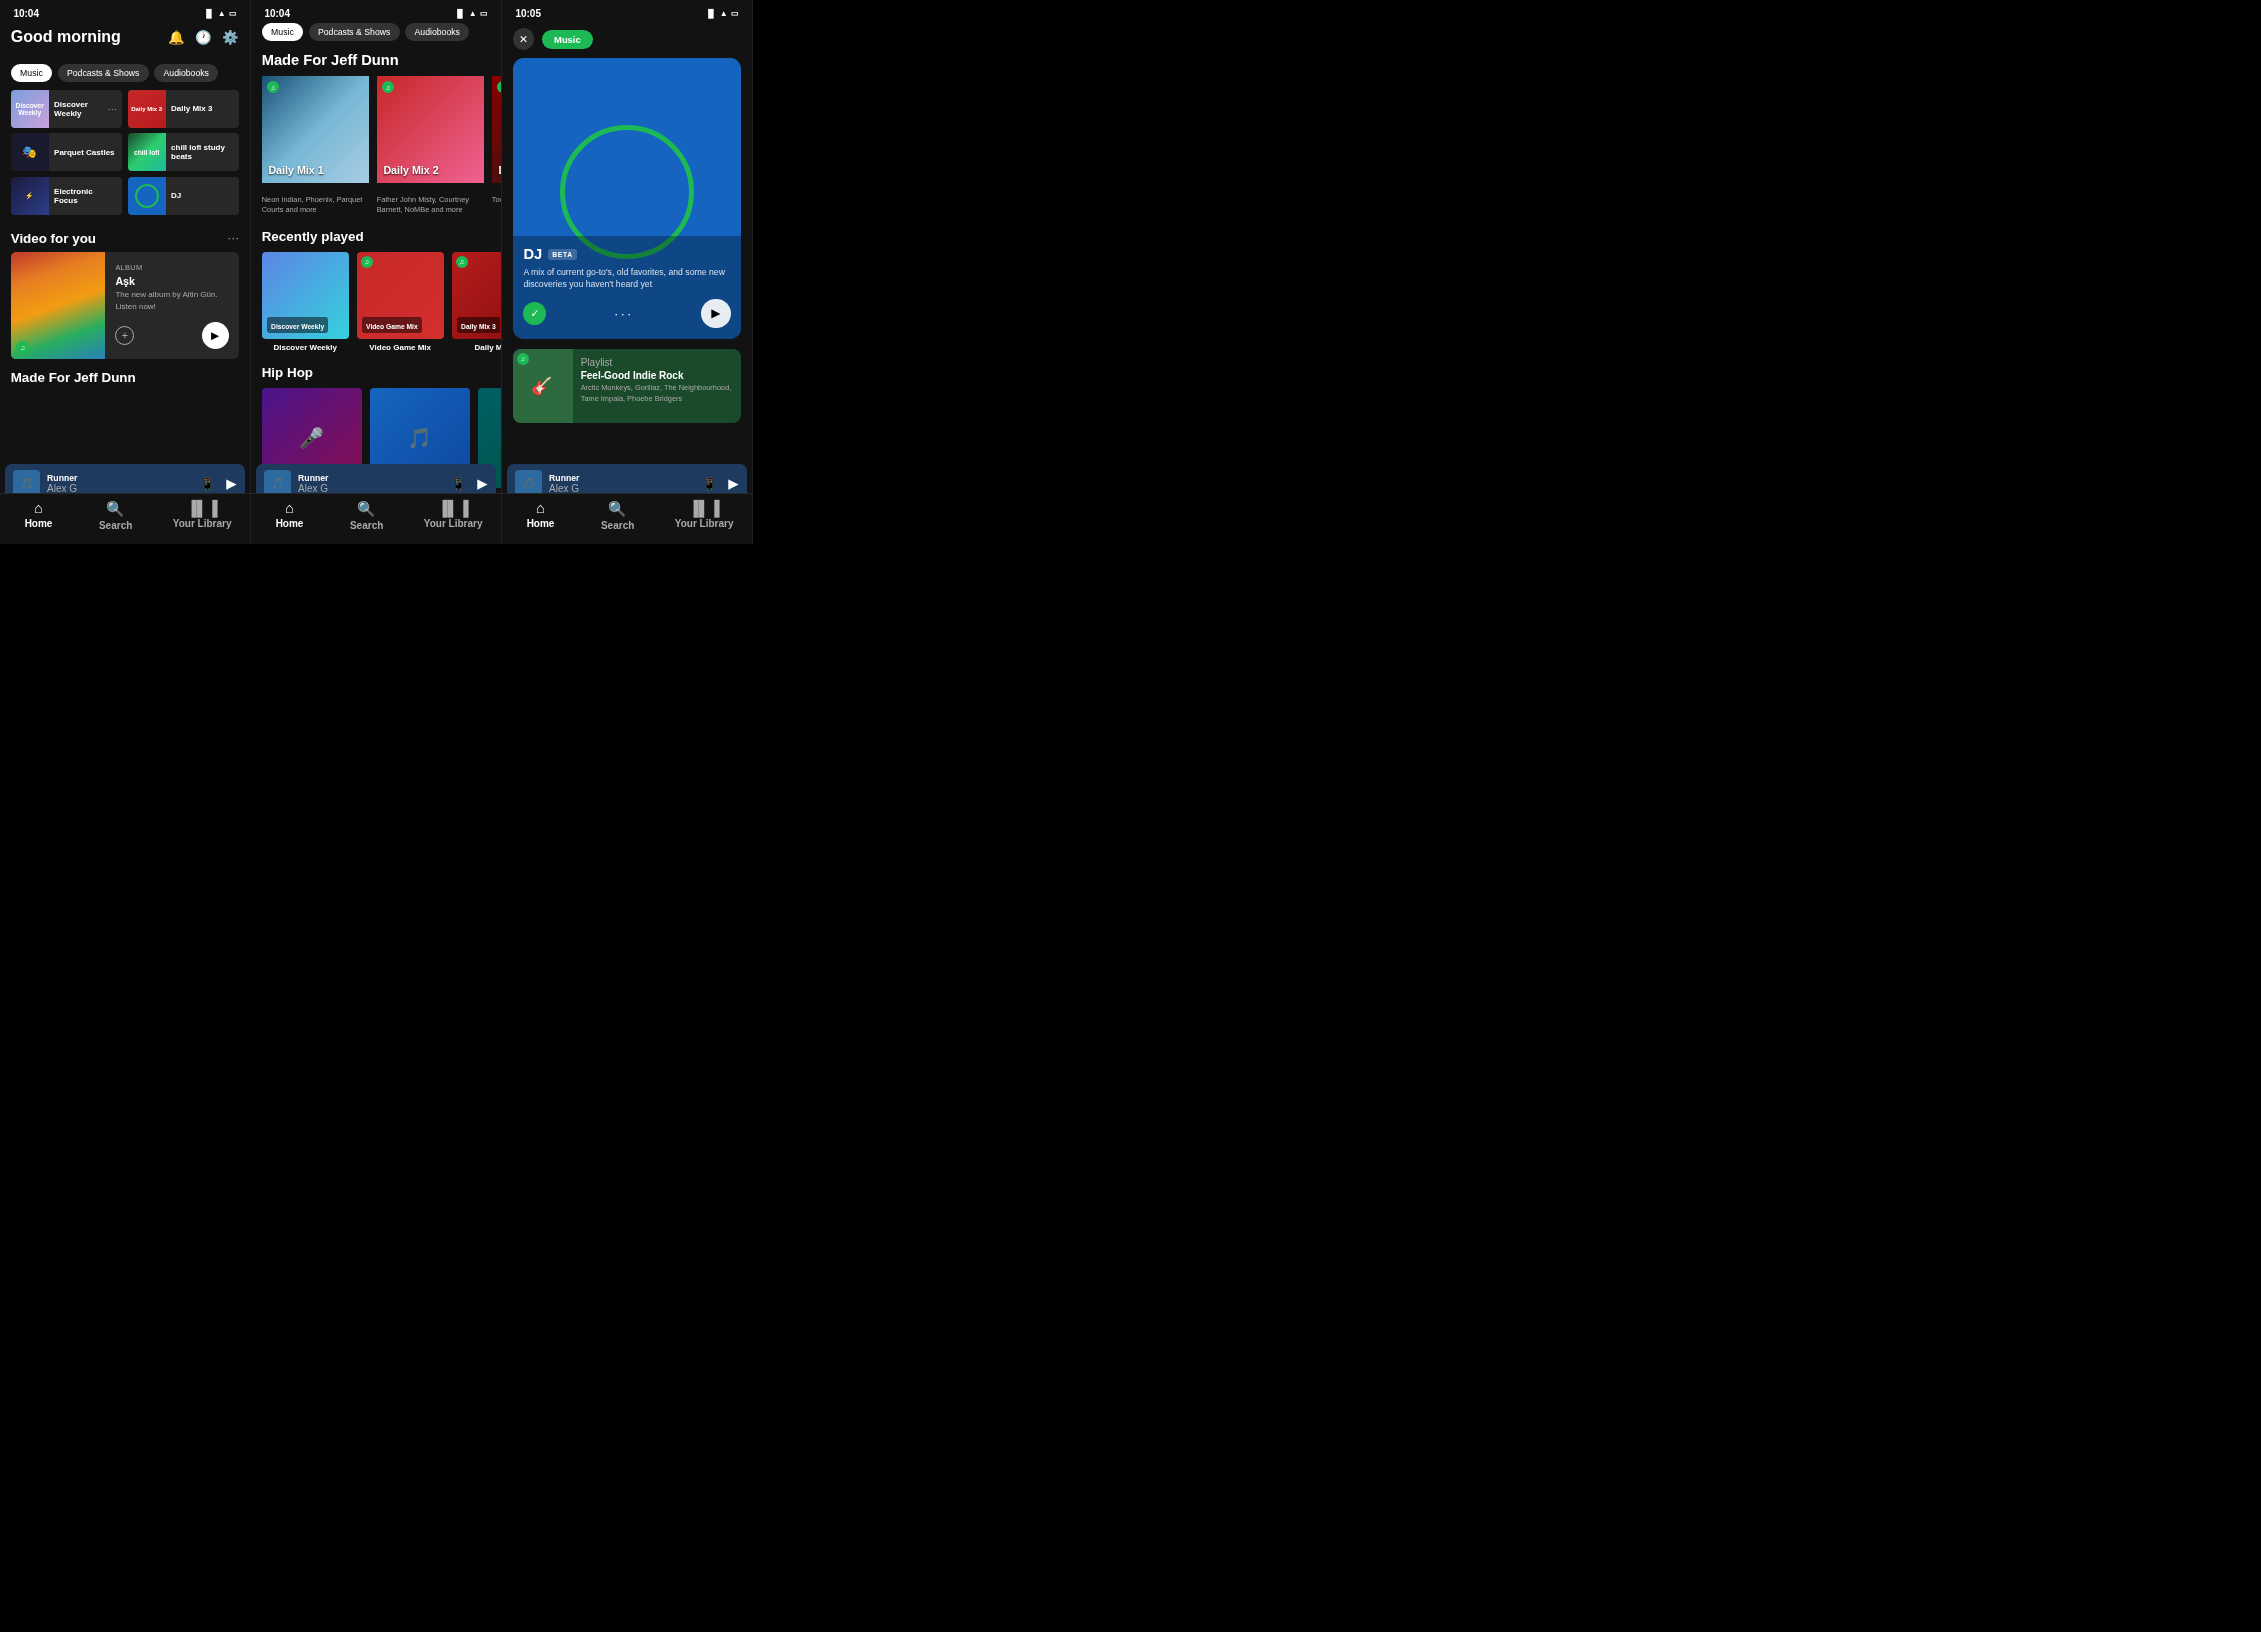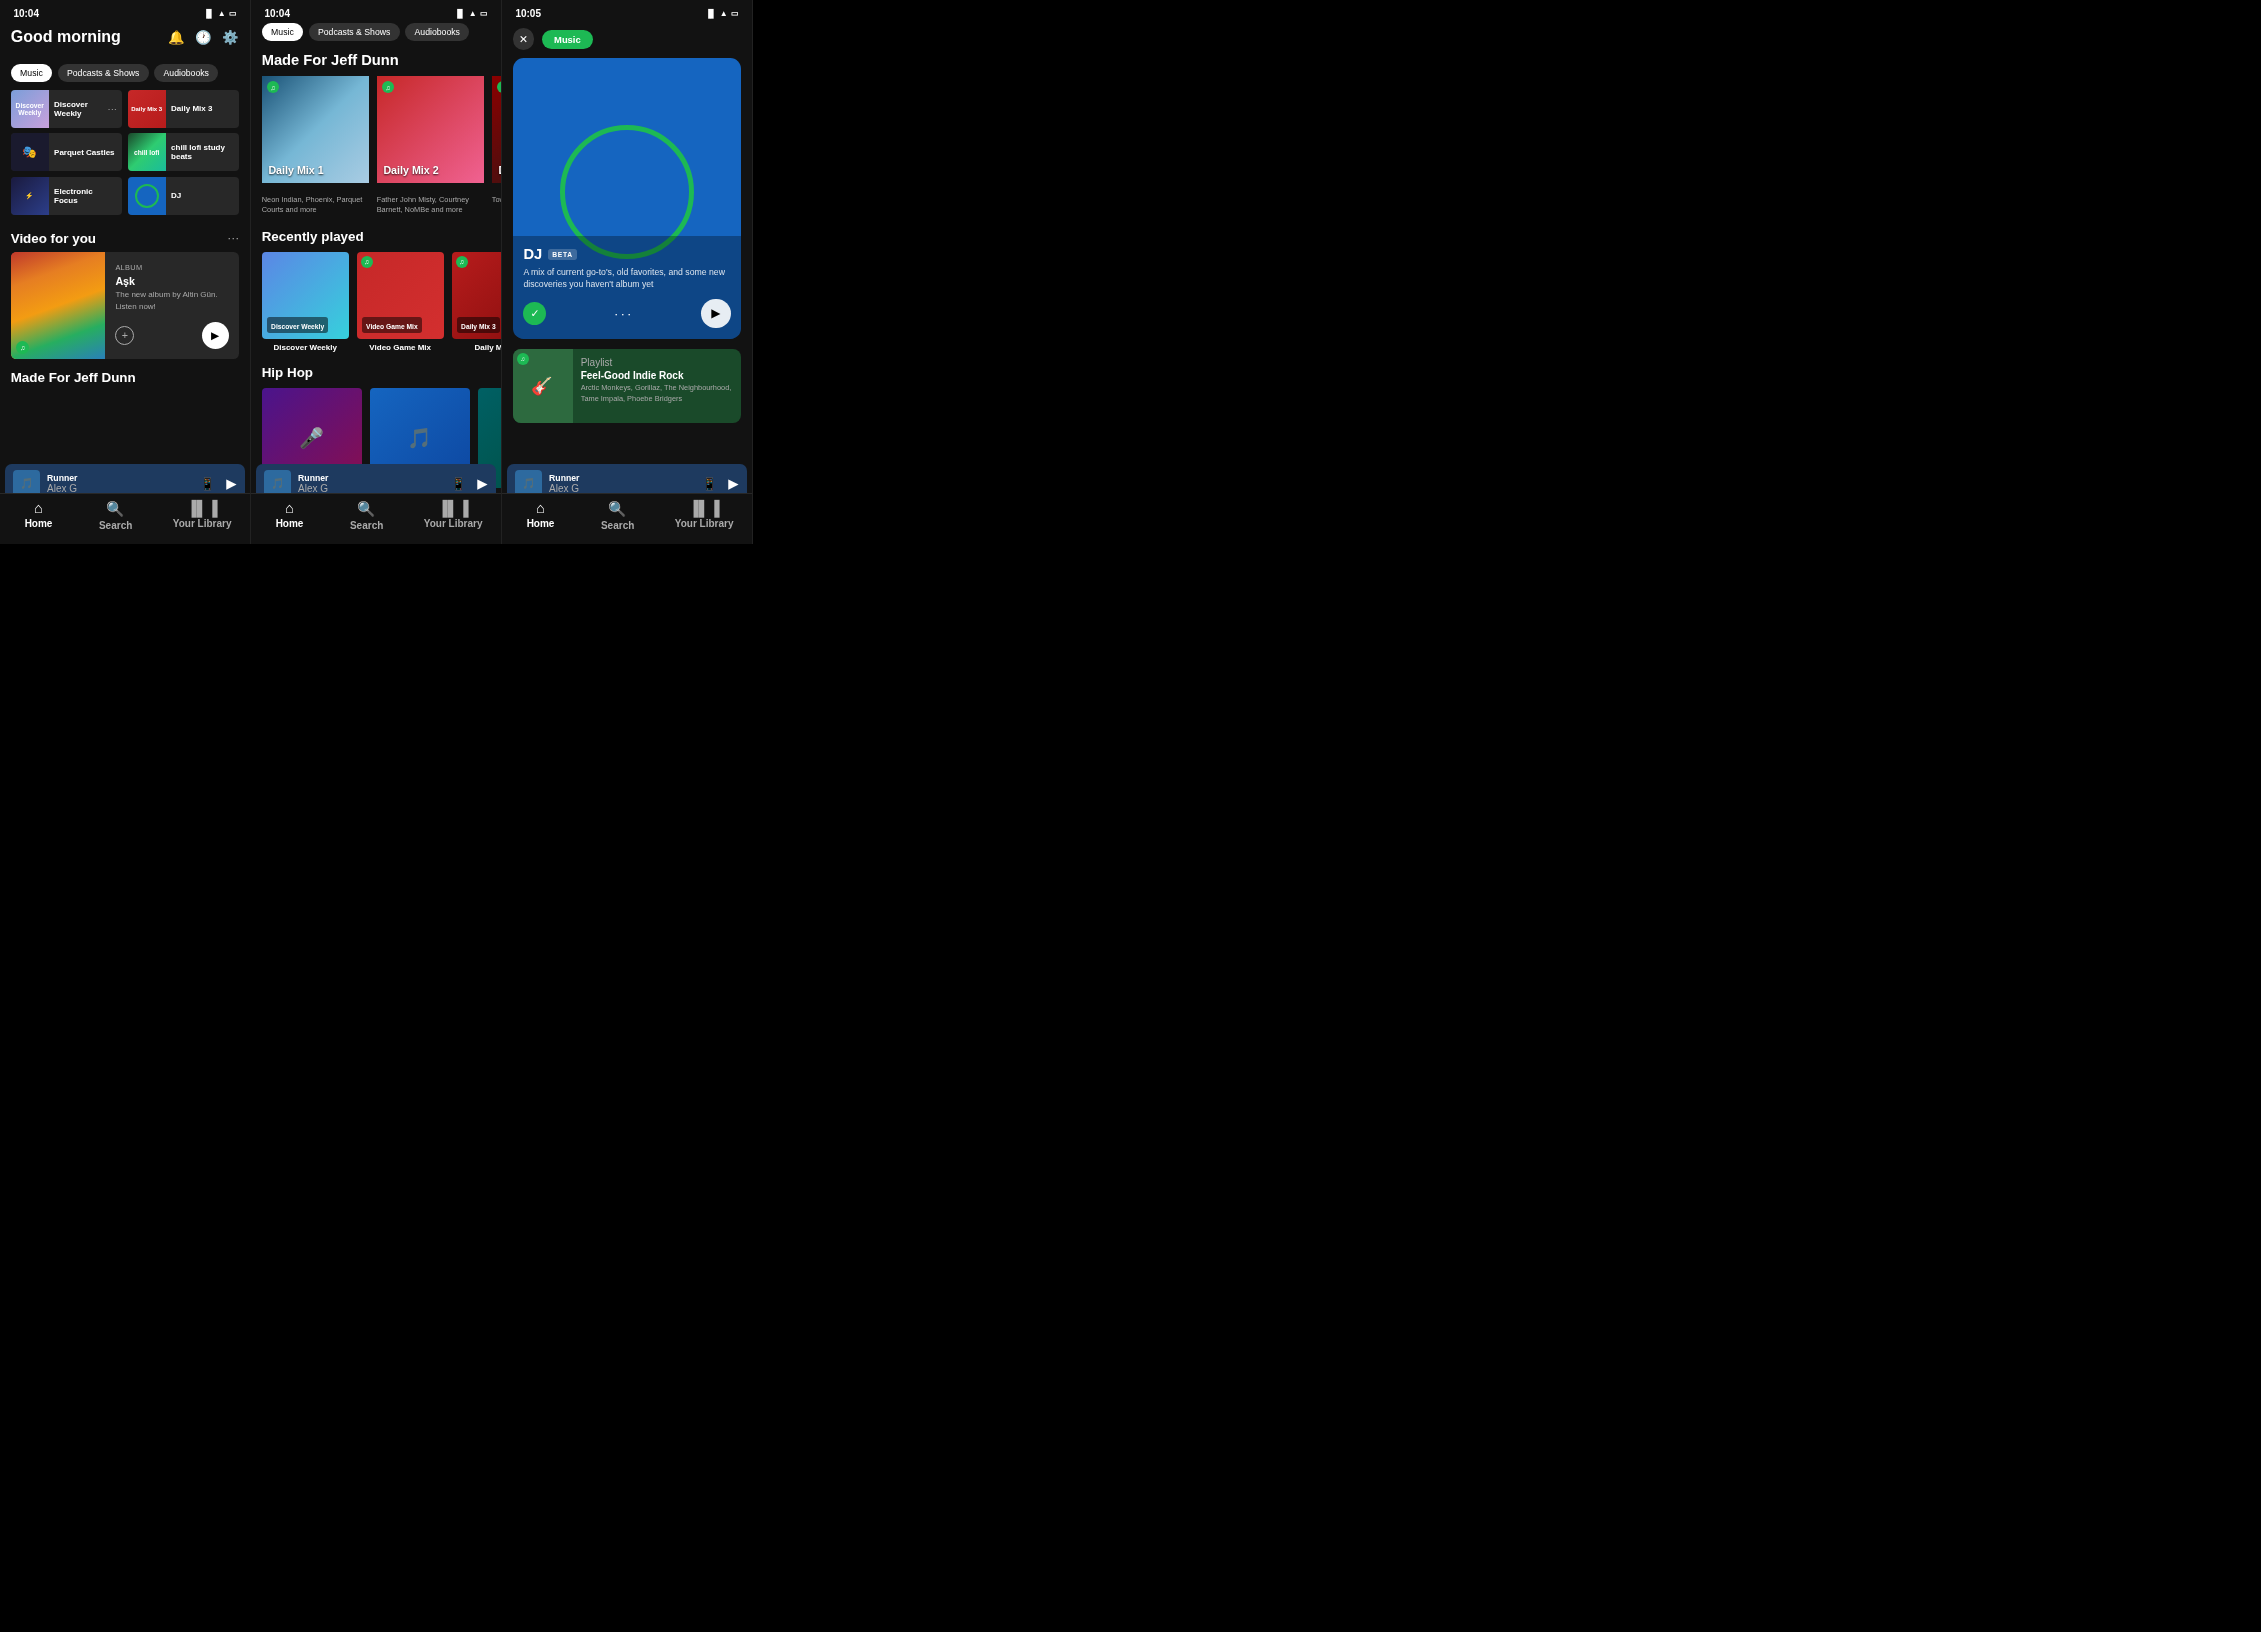--- a/index.html
+++ b/index.html
@@ -829,21 +829,21 @@
   </div>
 
   <div class="scroll-content">
     <div class="dj-card">
       <div class="dj-circle"></div>
       <div class="dj-bottom">
         <div class="dj-title-row">
           <span class="dj-label">DJ</span>
           <span class="beta-badge">BETA</span>
         </div>
-        <div class="dj-desc">A mix of current go-to's, old favorites, and some new discoveries you haven't album yet</div>
+        <div class="dj-desc">A mix of current go-to's, old favorites, and some new discoveries you haven't heard yet</div>
         <div class="dj-actions">
           <div class="dj-check">✓</div>
           <span class="dj-more">···</span>
           <div class="dj-play">▶</div>
         </div>
       </div>
     </div>
 
     <div class="feel-good-card">
       <div class="fg-art">

